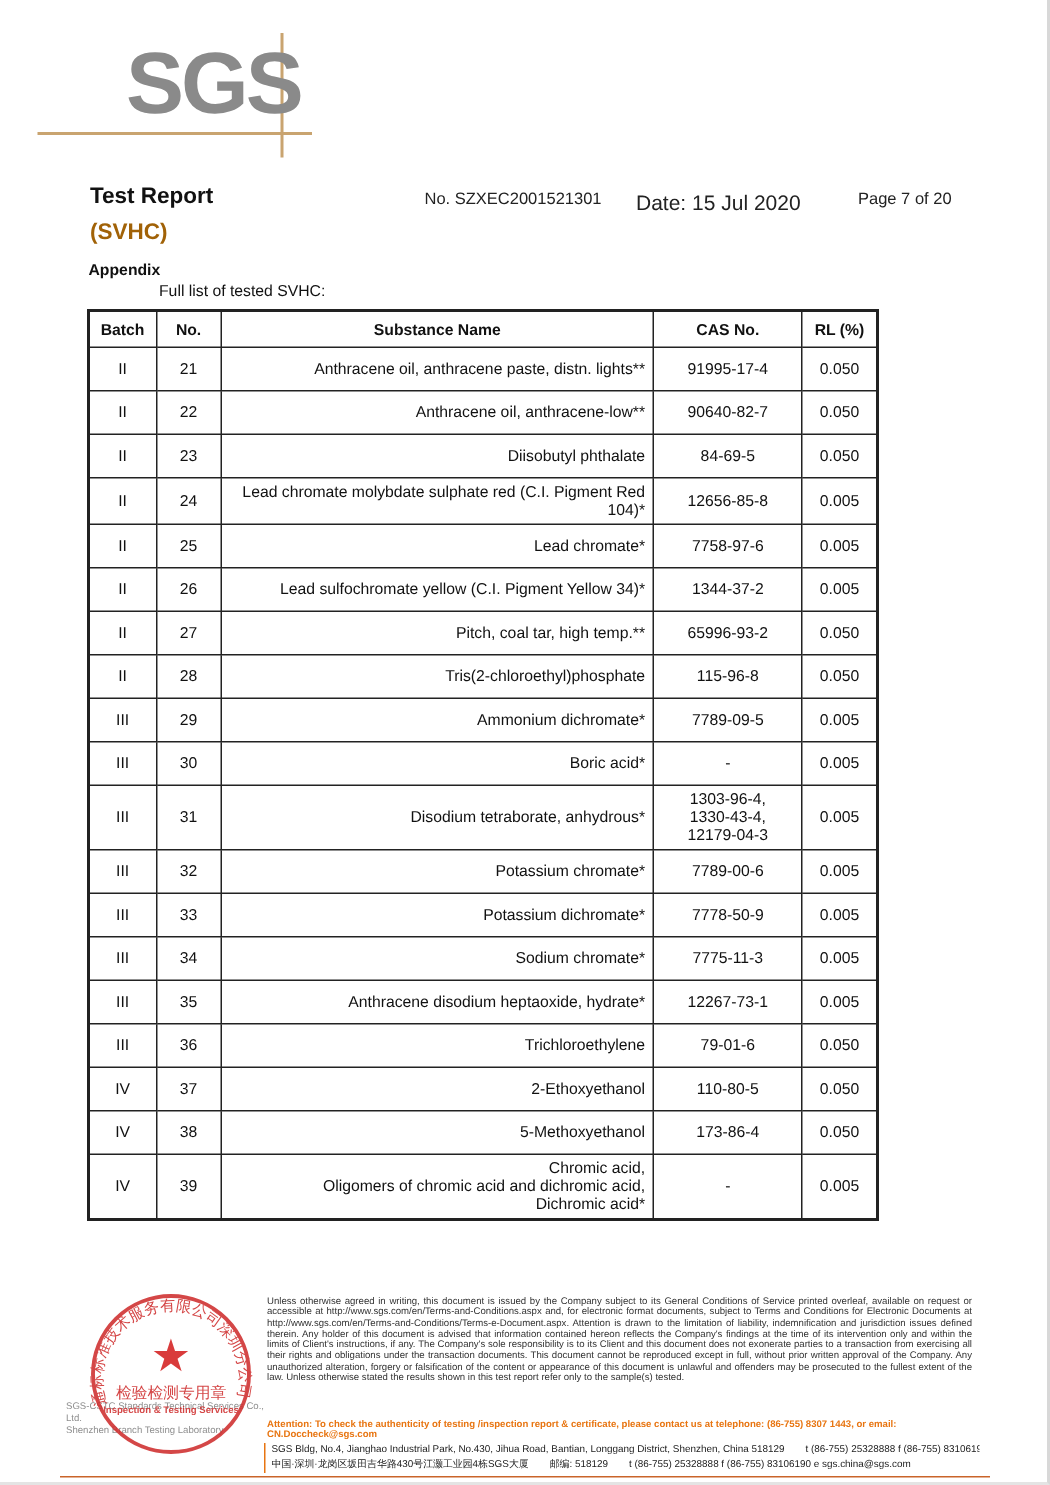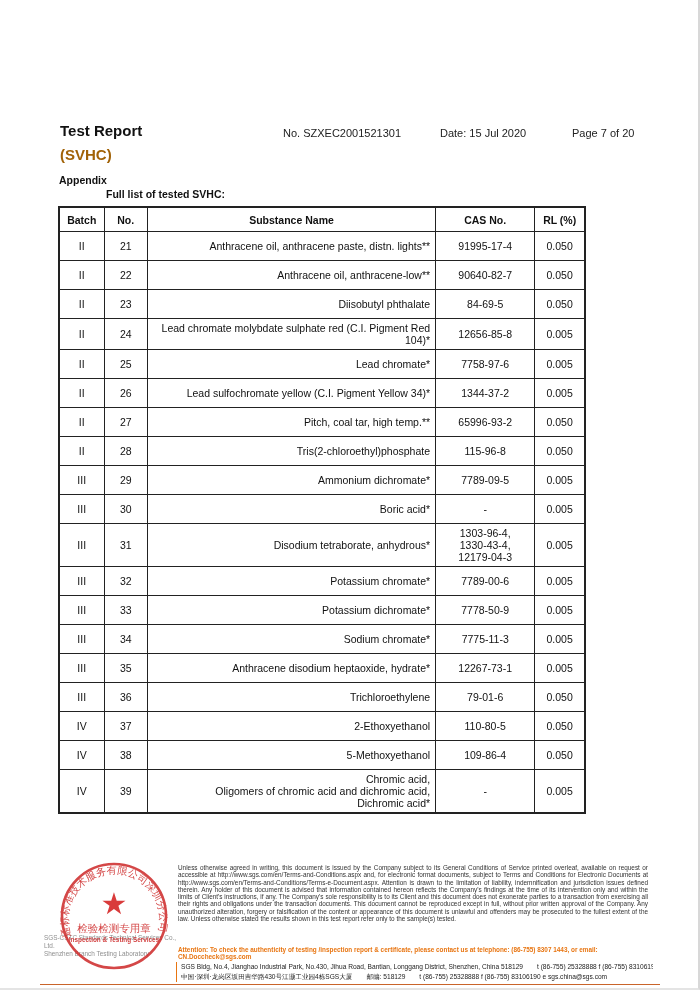--- a/index.html
+++ b/index.html
@@ -20,24 +20,24 @@
     position:absolute; left:84px; top:22px;
     font-size:58px; font-weight:bold; letter-spacing:-2px;
     color:#8a8a8a; font-family:"Liberation Sans", sans-serif;
   }
   .logo-hline { position:absolute; left:25px; top:88px; width:183px; height:2px; background:#c9a470; }
   .logo-vline { position:absolute; left:187px; top:22px; width:2px; height:83px; background:#c9a470; }
   
   .report-title { position:absolute; left:60px; top:122px; font-size:15px; font-weight:bold; color:#111; }
   .report-subtitle { position:absolute; left:60px; top:146px; font-size:15px; font-weight:bold; color:#a16207; }
   .hdr-no   { position:absolute; left:246px; top:127px; font-size:11px; color:#222;padding-left:37px; }
-  .hdr-date { position:absolute; left:440px; top:127px; font-size:11px; color:#222; }
+  .hdr-date { position:absolute; left:424px; top:127px; font-size:14px; color:#222; }
   .hdr-page { position:absolute; left:562px; top:127px; font-size:11px; color:#222;padding-left:10px; }
   .appendix { position:absolute; left:59px; top:174px; font-size:10.5px; font-weight:bold; color:#111; }
-  .fulllist { position:absolute; left:59px; top:188px; font-size:10.5px; font-weight:bold; color:#111;padding-left:47px; }
+  .fulllist { position:absolute; left:59px; top:188px; font-size:10.5px; font-weight:normal; color:#111;padding-left:47px; }
   
   table.svhc {
     position:absolute; left:58px; top:206px;
     width:528px; border-collapse:collapse;
     font-size:10.5px; color:#111;
     border:2px solid #222;
   }
   table.svhc th, table.svhc td {
     border:1px solid #222;
     padding:3px 5px;
@@ -76,20 +76,25 @@
     position:absolute; left:40px; top:126px; width:620px; height:3px;
     border-top:1.5px solid #c9642a; border-bottom:1px solid #e8a069;
   }
   .member { position:absolute; right:52px; top:131px; font-size:9px; color:#222; }
 </style>
 </head>
 <body>
 
 <div class="page">
 
+  <div class="logo-wrap">
+    <div class="logo-hline"></div>
+    <div class="logo-vline"></div>
+    <div class="logo-text">SGS</div>
+  </div>
 
   <div class="report-title">Test Report</div>
   <div class="report-subtitle">(SVHC)</div>
   <div class="hdr-no">No. SZXEC2001521301</div>
   <div class="hdr-date">Date: 15 Jul 2020</div>
   <div class="hdr-page">Page 7 of 20</div>
 
   <div class="appendix">Appendix</div>
   <div class="fulllist">Full list of tested SVHC:</div>
 
@@ -246,21 +251,21 @@
       <td class="c-no">37</td>
       <td class="c-sub">2-Ethoxyethanol</td>
       <td class="c-cas">110-80-5</td>
       <td class="c-rl">0.050</td>
     </tr>
 
     <tr>
       <td class="c-batch">IV</td>
       <td class="c-no">38</td>
       <td class="c-sub">5-Methoxyethanol</td>
-      <td class="c-cas">109-86-4</td>
+      <td class="c-cas">173-86-4</td>
       <td class="c-rl">0.050</td>
     </tr>
 
     <tr>
       <td class="c-batch">IV</td>
       <td class="c-no">39</td>
       <td class="c-sub">Chromic acid,
 Oligomers of chromic acid and dichromic acid,
 Dichromic acid*</td>
       <td class="c-cas">-</td>

